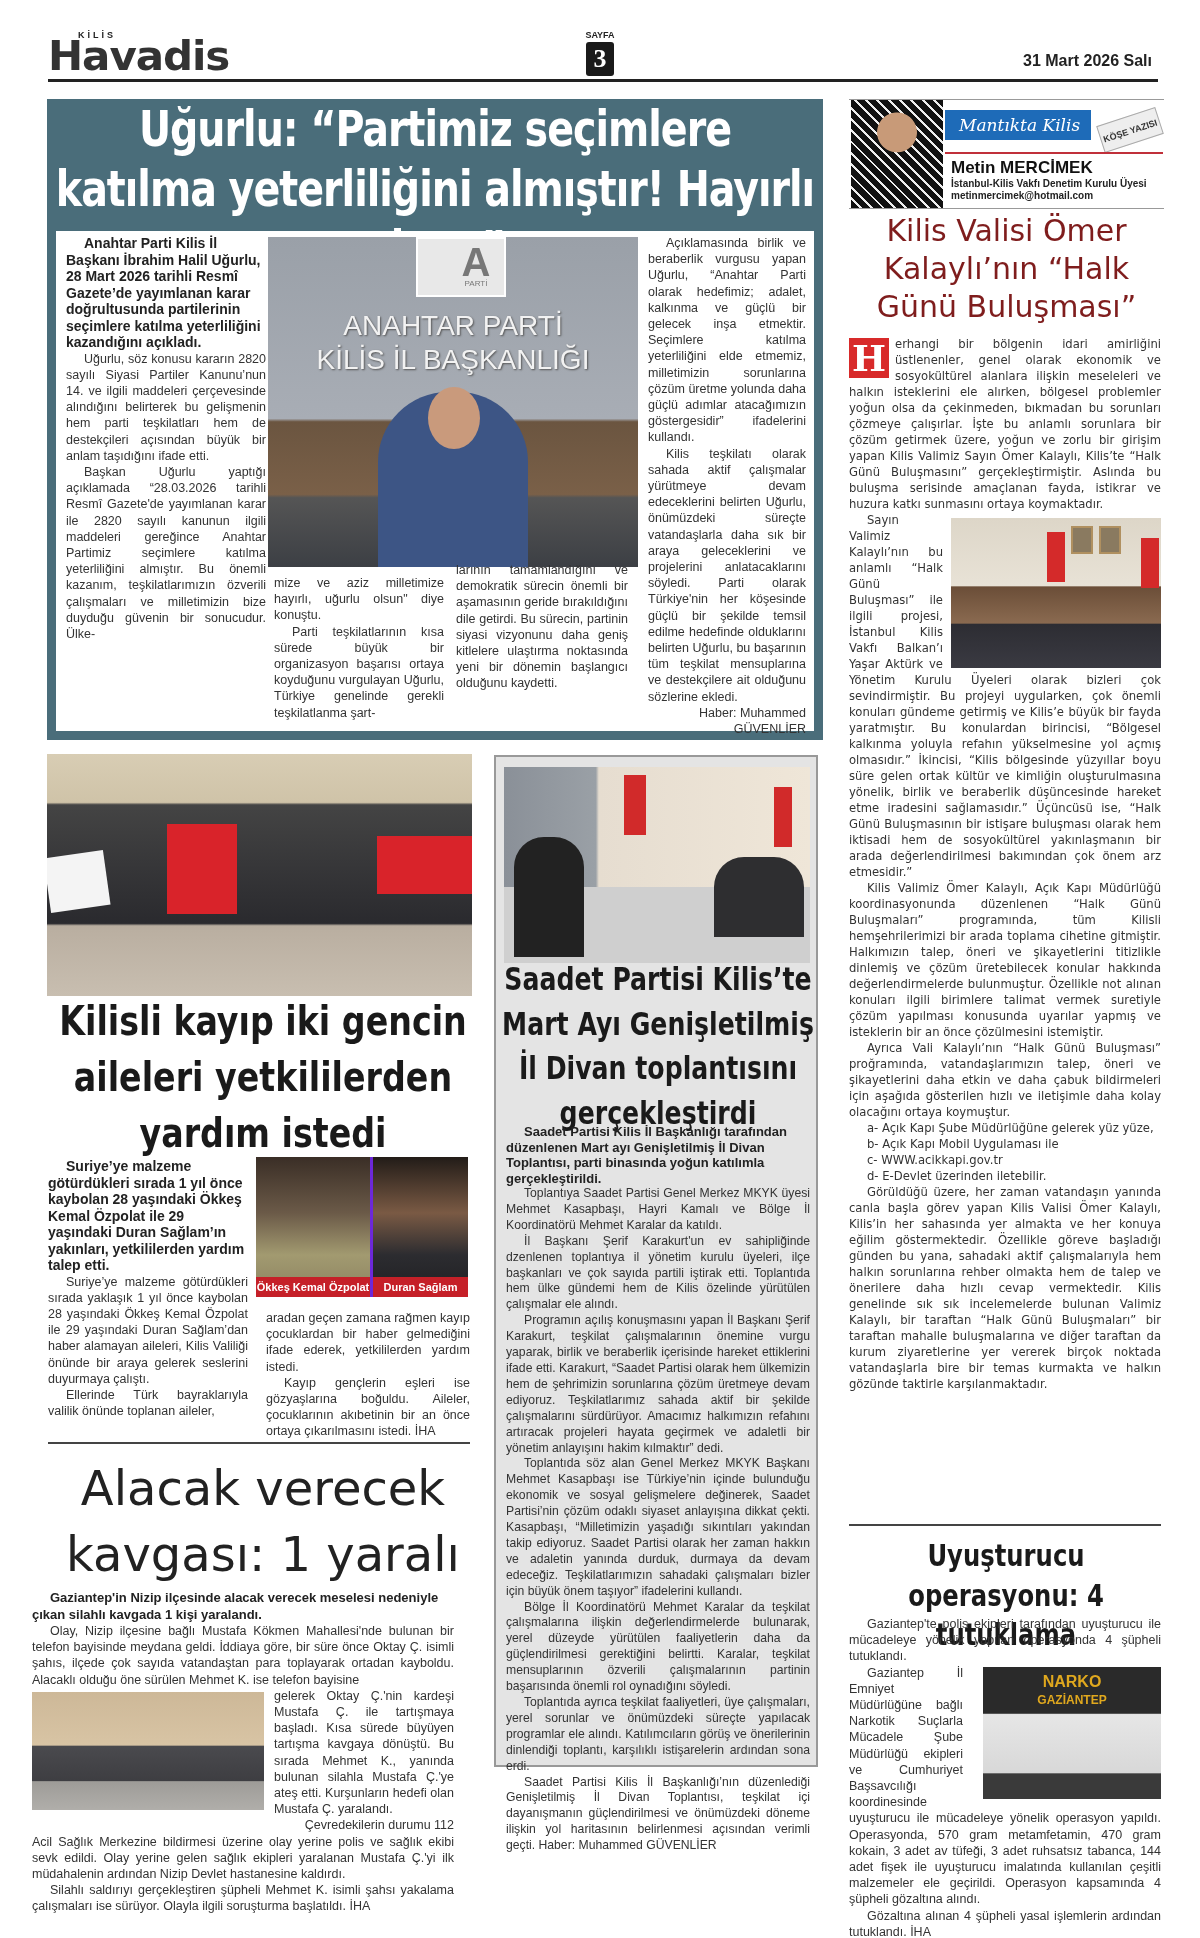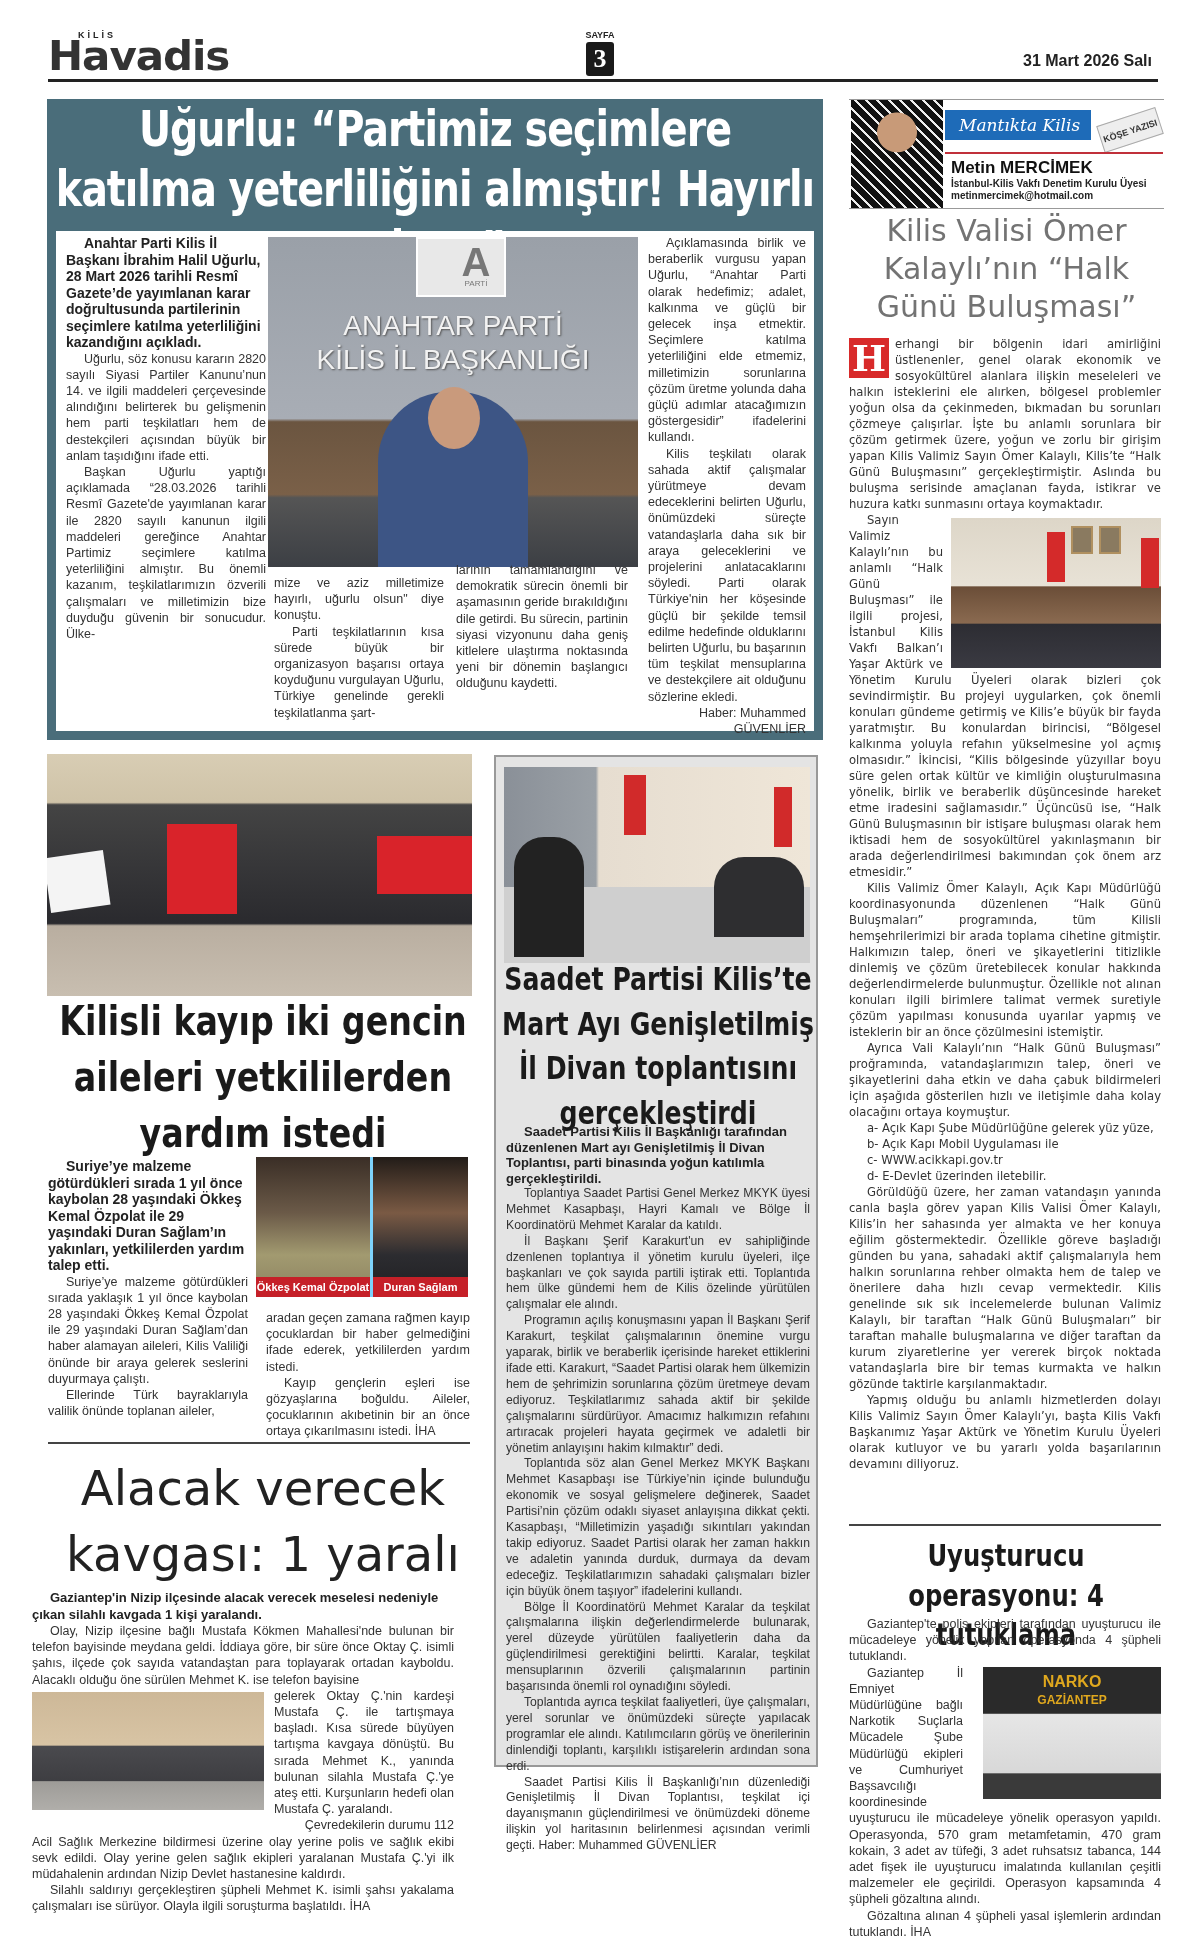--- a/index.html
+++ b/index.html
@@ -20,21 +20,21 @@
 .col{position:absolute;font-size:12.5px;line-height:16.2px;color:#333;text-align:justify}
 .lead{font-weight:bold;font-size:14px;line-height:16.5px;color:#222;text-indent:18px;text-align:left}
 .photo{position:absolute;overflow:hidden}
 .byline{text-align:right;text-indent:0}
 .kose{position:absolute;left:849px;top:99px;width:315px;height:110px;border-top:1px solid #999;border-bottom:1px solid #999}
 .kose-band{position:absolute;left:96px;top:10px;width:146px;height:30px;background:#1e6bb8;color:#fff;font-family:"DejaVu Serif",serif;font-style:italic;font-size:17px;line-height:30px;padding-left:14px}
 .kose-red{position:absolute;left:96px;top:52px;width:218px;height:2px;background:#c0303a}
 .kose-name{position:absolute;left:102px;top:58px;font-weight:bold;font-size:17px;color:#111}
 .kose-sub{position:absolute;left:102px;top:78px;font-size:10px;font-weight:bold;color:#222;line-height:12px}
 .kose-tag{position:absolute;left:250px;top:16px;width:62px;height:28px;background:#eee;border:1px solid #aaa;transform:rotate(-18deg);font-size:9px;font-weight:bold;text-align:center;line-height:28px;color:#333}
-.col-title{position:absolute;left:849px;top:212px;width:315px;text-align:center;font-family:"DejaVu Sans",sans-serif;font-size:30px;line-height:38px;color:#737373}
+.col-title{position:absolute;left:849px;top:212px;width:315px;text-align:center;font-family:"DejaVu Sans",sans-serif;font-size:30px;line-height:38px;color:#7f1d1d}
 .dropcap{float:left;width:40px;height:40px;background:#d82a2a;color:#fff;font-family:"DejaVu Serif",serif;font-weight:bold;font-size:36px;line-height:40px;text-align:center;margin:2px 6px 0 0}
 .sec2-title{position:absolute;left:48px;top:1003px;width:430px;text-align:center;font-family:"DejaVu Sans Condensed","DejaVu Sans",sans-serif;font-weight:bold;font-size:37px;line-height:50px;color:#1a1a1a;transform:scaleY(1.12)}
 .sec3-box{position:absolute;left:494px;top:755px;width:324px;height:1012px;background:#e4e4e4;border:2px solid #999}
 .sec3-title{position:absolute;left:4px;top:210px;width:316px;text-align:center;font-family:"DejaVu Sans Condensed","DejaVu Sans",sans-serif;font-weight:bold;font-size:28px;line-height:40px;color:#1a1a1a;transform:scaleY(1.12)}
 .sec4-title{position:absolute;left:48px;top:1455px;width:430px;text-align:center;font-family:"DejaVu Sans",sans-serif;font-size:48px;line-height:66px;color:#222}
 .sec5-title{position:absolute;left:846px;top:1542px;width:320px;text-align:center;font-family:"DejaVu Sans Condensed","DejaVu Sans",sans-serif;font-weight:bold;font-size:27px;line-height:36px;color:#1a1a1a;transform:scaleY(1.1)}
 .hr{position:absolute;height:2px;background:#444}
 .caption{position:absolute;bottom:0;height:20px;background:#c52028;color:#fff;font-weight:bold;font-size:11px;line-height:20px;text-align:center}
 </style>
 </head>
@@ -107,36 +107,35 @@
     <div style="position:absolute;left:190px;top:20px;width:18px;height:50px;background:#d42a2a"></div>
   </div>
   <p>Sayın Valimiz Kalaylı’nın bu anlamlı “Halk Günü Buluşması” ile ilgili projesi, İstanbul Kilis Vakfı Balkan’ı Yaşar Aktürk ve Yönetim Kurulu Üyeleri olarak bizleri çok sevindirmiştir. Bu projeyi uygularken, çok önemli konuları gündeme getirmiş ve Kilis’e büyük bir fayda yaratmıştır. Bu konulardan birincisi, “Bölgesel kalkınma yoluyla refahın yükselmesine yol açmış olmasıdır.” İkincisi, “Kilis bölgesinde yüzyıllar boyu süre gelen ortak kültür ve kimliğin oluşturulmasına yönelik, birlik ve beraberlik düşüncesinde hareket etme iradesini sağlamasıdır.” Üçüncüsü ise, “Halk Günü Buluşmasının bir istişare buluşması olarak hem iktisadi hem de sosyokültürel yakınlaşmanın bir arada değerlendirilmesi bakımından çok önem arz etmesidir.”</p>
   <p>Kilis Valimiz Ömer Kalaylı, Açık Kapı Müdürlüğü koordinasyonunda düzenlenen “Halk Günü Buluşmaları” programında, tüm Kilisli hemşehrilerimizi bir arada toplama cihetine gitmiştir. Halkımızın talep, öneri ve şikayetlerini titizlikle dinlemiş ve çözüm üretebilecek konular hakkında değerlendirmelerde bulunmuştur. Özellikle not alınan konuları ilgili birimlere talimat vermek suretiyle çözüm yapılması konusunda uyarılar yapmış ve isteklerin bir an önce çözülmesini istemiştir.</p>
   <p>Ayrıca Vali Kalaylı’nın “Halk Günü Buluşması” proğramında, vatandaşlarımızın talep, öneri ve şikayetlerini daha etkin ve daha çabuk bildirmeleri için aşağıda gösterilen hızlı ve iletişimle daha kolay olacağını ortaya koymuştur.</p>
   <p>a- Açık Kapı Şube Müdürlüğüne gelerek yüz yüze,</p>
   <p>b- Açık Kapı Mobil Uygulaması ile</p>
   <p>c- WWW.acikkapi.gov.tr</p>
   <p>d- E-Devlet üzerinden iletebilir.</p>
   <p>Görüldüğü üzere, her zaman vatandaşın yanında canla başla görev yapan Kilis Valisi Ömer Kalaylı, Kilis’in her sahasında yer almakta ve her konuya eğilim göstermektedir. Özellikle göreve başladığı günden bu yana, sahadaki aktif çalışmalarıyla hem halkın sorunlarına rehber olmakta hem de talep ve önerilere daha hızlı cevap vermektedir. Kilis genelinde sık sık incelemelerde bulunan Valimiz Kalaylı, bir taraftan “Halk Günü Buluşmaları” bir taraftan mahalle buluşmalarına ve diğer taraftan da kurum ziyaretlerine yer vererek birçok noktada vatandaşlarla bire bir temas kurmakta ve halkın gözünde taktirle karşılanmaktadır.</p>
-  <p>Yapmış olduğu bu anlamlı hizmetlerden dolayı Kilis Valimiz Sayın Ömer Kalaylı’yı, başta Kilis Vakfı Başkanımız Yaşar Aktürk ve Yönetim Kurulu Üyeleri olarak kutluyor ve bu yararlı yolda başarılarının devamını diliyoruz.</p>
 </div>
 <div class="hr" style="left:849px;top:1524px;width:312px"></div>
 
 <div class="photo" style="left:47px;top:754px;width:425px;height:242px;background:linear-gradient(#d8cdb4 0,#cfc3a8 20%,#444 21%,#2a2a2e 70%,#b9aea0 71%,#c8beb0 100%)">
   <div style="position:absolute;left:120px;top:70px;width:70px;height:90px;background:#d9232a"></div>
   <div style="position:absolute;left:330px;top:82px;width:95px;height:58px;background:#d9232a"></div>
   <div style="position:absolute;left:0;top:100px;width:60px;height:55px;background:#f4f4f4;transform:rotate(-8deg)"></div>
 </div>
 <div class="sec2-title">Kilisli kayıp iki gencin aileleri yetkililerden yardım istedi</div>
 <div class="col" style="left:48px;top:1158px;width:200px">
   <p class="lead">Suriye’ye malzeme götürdükleri sırada 1 yıl önce kaybolan 28 yaşındaki Ökkeş Kemal Özpolat ile 29 yaşındaki Duran Sağlam’ın yakınları, yetkililerden yardım talep etti.</p>
   <p>Suriye’ye malzeme götürdükleri sırada yaklaşık 1 yıl önce kaybolan 28 yaşındaki Ökkeş Kemal Özpolat ile 29 yaşındaki Duran Sağlam’dan haber alamayan aileleri, Kilis Valiliği önünde bir araya gelerek seslerini duyurmaya çalıştı.</p>
   <p>Ellerinde Türk bayraklarıyla valilik önünde toplanan aileler,</p>
 </div>
-<div class="photo" style="left:256px;top:1157px;width:212px;height:140px;background:#7dd3fc">
+<div class="photo" style="left:256px;top:1157px;width:212px;height:140px;background:#6d28d9">
   <div style="position:absolute;left:0;top:0;width:114px;height:140px;background:linear-gradient(#3a2e26 0,#6b5a48 40%,#a29a70 70%,#8a8160 100%)"></div>
   <div style="position:absolute;left:117px;top:0;width:95px;height:140px;background:linear-gradient(#221c18 0,#7a5a44 40%,#2c2c30 70%,#1f1f22 100%)"></div>
   <div class="caption" style="left:0;width:114px">Ökkeş Kemal Özpolat</div>
   <div class="caption" style="left:117px;width:95px">Duran Sağlam</div>
 </div>
 <div class="col" style="left:266px;top:1310px;width:204px">
   <p style="text-indent:0">aradan geçen zamana rağmen kayıp çocuklardan bir haber gelmediğini ifade ederek, yetkililerden yardım istedi.</p>
   <p>Kayıp gençlerin eşleri ise gözyaşlarına boğuldu. Aileler, çocuklarının akıbetinin bir an önce ortaya çıkarılmasını istedi. İHA</p>
 </div>
 <div class="hr" style="left:48px;top:1442px;width:422px"></div>

